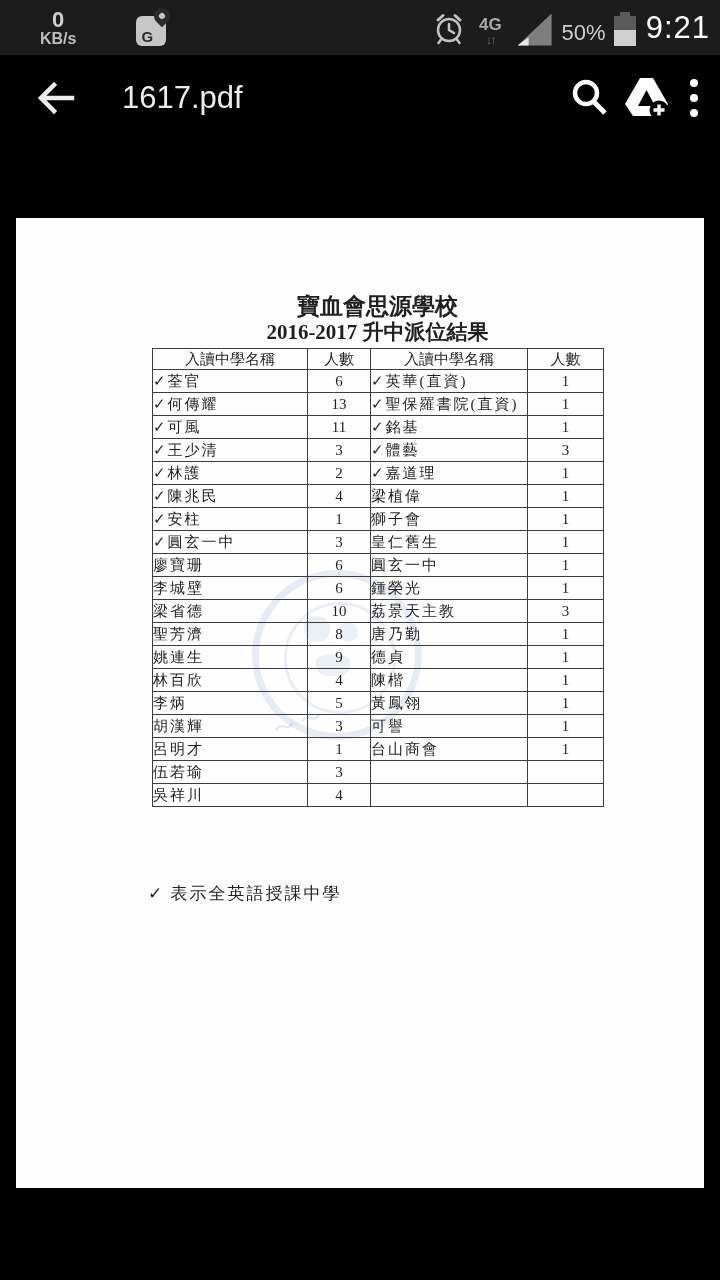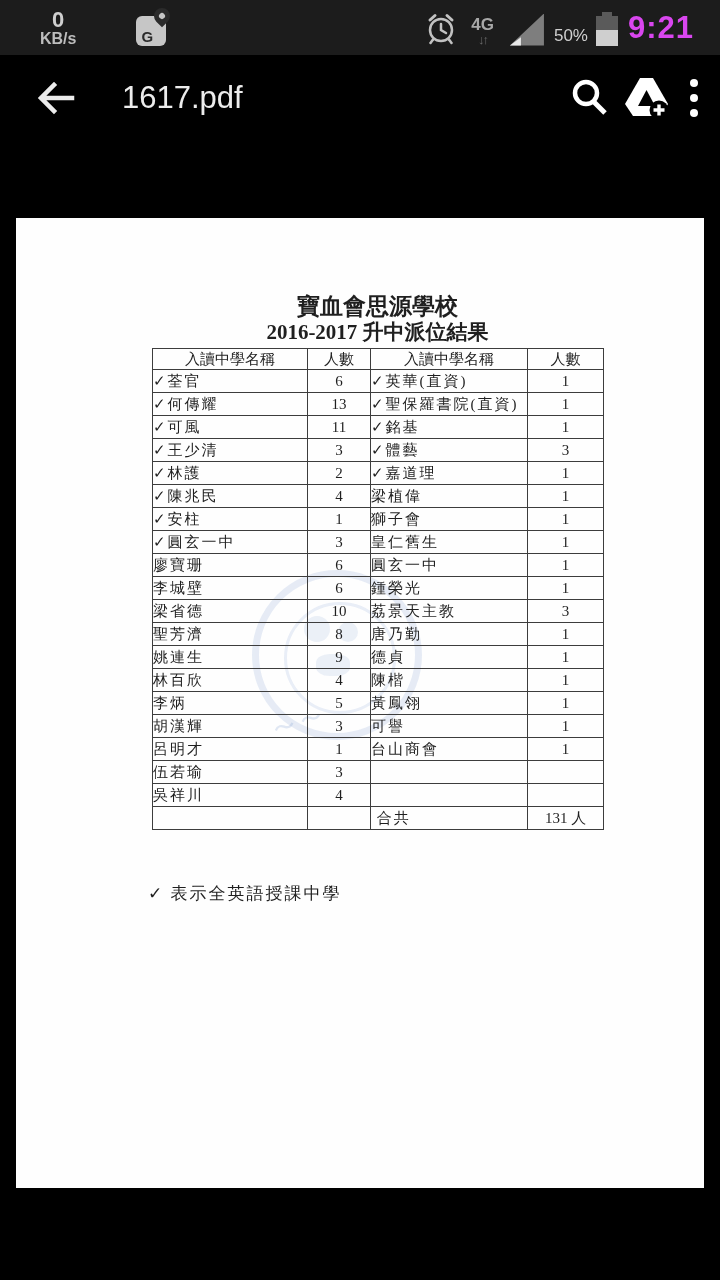--- a/index.html
+++ b/index.html
@@ -18,26 +18,26 @@
   .maps-ic .pin{position:absolute;right:0;top:0;width:16px;height:16px;background:#2b2b2b;border-radius:50% 50% 50% 0;transform:rotate(-45deg);}
   .maps-ic .pin::after{content:"";position:absolute;left:5px;top:5px;width:6px;height:6px;background:#c6c6c6;border-radius:50%;}
   .sb-right{margin-left:auto;display:flex;align-items:flex-end;margin-right:10px;}
   .alarm{margin-right:14px;}
   .fourg{display:flex;flex-direction:column;align-items:center;line-height:1;margin-right:16px;}
   .fourg .t{color:#a8a8a8;font-weight:bold;font-size:17px;}
   .fourg .arrows{color:#6a6a6a;font-size:13px;font-weight:bold;letter-spacing:-2px;}
   .sig{position:relative;width:34px;height:32px;margin-right:10px;}
   .sig .tri{position:absolute;inset:0;background:#7e7e7e;clip-path:polygon(100% 0,100% 100%,0 100%);}
   .sig .notch{position:absolute;left:0;bottom:0;width:11px;height:11px;background:#e8e8e8;clip-path:polygon(0 100%,100% 100%,100% 25%);}
-  .batt-pct{color:#cfcfcf;font-size:17px;margin-right:8px;}
+  .batt-pct{color:#cfcfcf;font-size:22px;margin-right:8px;}
   .battery{position:relative;width:22px;height:34px;margin-right:10px;}
   .battery .cap{position:absolute;left:6px;top:0;width:10px;height:4px;background:#5a5a5a;}
   .battery .body{position:absolute;left:0;top:4px;width:22px;height:30px;background:#5a5a5a;}
   .battery .fill{position:absolute;left:0;bottom:0;width:22px;height:16px;background:#cfcfcf;}
-  .clock-txt{color:#d946ef;font-size:31px;letter-spacing:1px;margin-right:16px;font-weight:bold;}
+  .clock-txt{color:#ffffff;font-size:31px;letter-spacing:1px;margin-right:0;}
 
   
   .app-bar{position:absolute;left:0;top:55px;width:720px;height:85px;background:#000;
            display:flex;align-items:center;}
   .back-btn{margin-left:32px;width:48px;height:48px;display:flex;align-items:center;justify-content:center;}
   .bar-title{color:#ececec;font-size:31px;margin-left:42px;}
   .bar-actions{margin-left:auto;display:flex;align-items:center;}
   .icon-btn{width:58px;height:58px;display:flex;align-items:center;justify-content:center;}
   .dots{display:flex;flex-direction:column;gap:7px;margin:0 22px 0 14px;}
   .dots span{width:8px;height:8px;border-radius:50%;background:#fff;}
@@ -285,25 +285,19 @@
               <td class="count-cell">3</td>
               <td class="name-cell"></td>
               <td class="count-cell"></td>
             </tr>
             <tr>
               <td class="name-cell">吳祥川</td>
               <td class="count-cell">4</td>
               <td class="name-cell"></td>
               <td class="count-cell"></td>
             </tr>
-            <tr>
-              <td class="name-cell"></td>
-              <td class="count-cell"></td>
-              <td class="name-cell"> 合共</td>
-              <td class="count-cell">131 人</td>
-            </tr>
           </tbody>
       </table>
 
       <div class="footnote">✓ 表示全英語授課中學</div>
     </div>
   </div>
 </div>
 
 </body></html>

